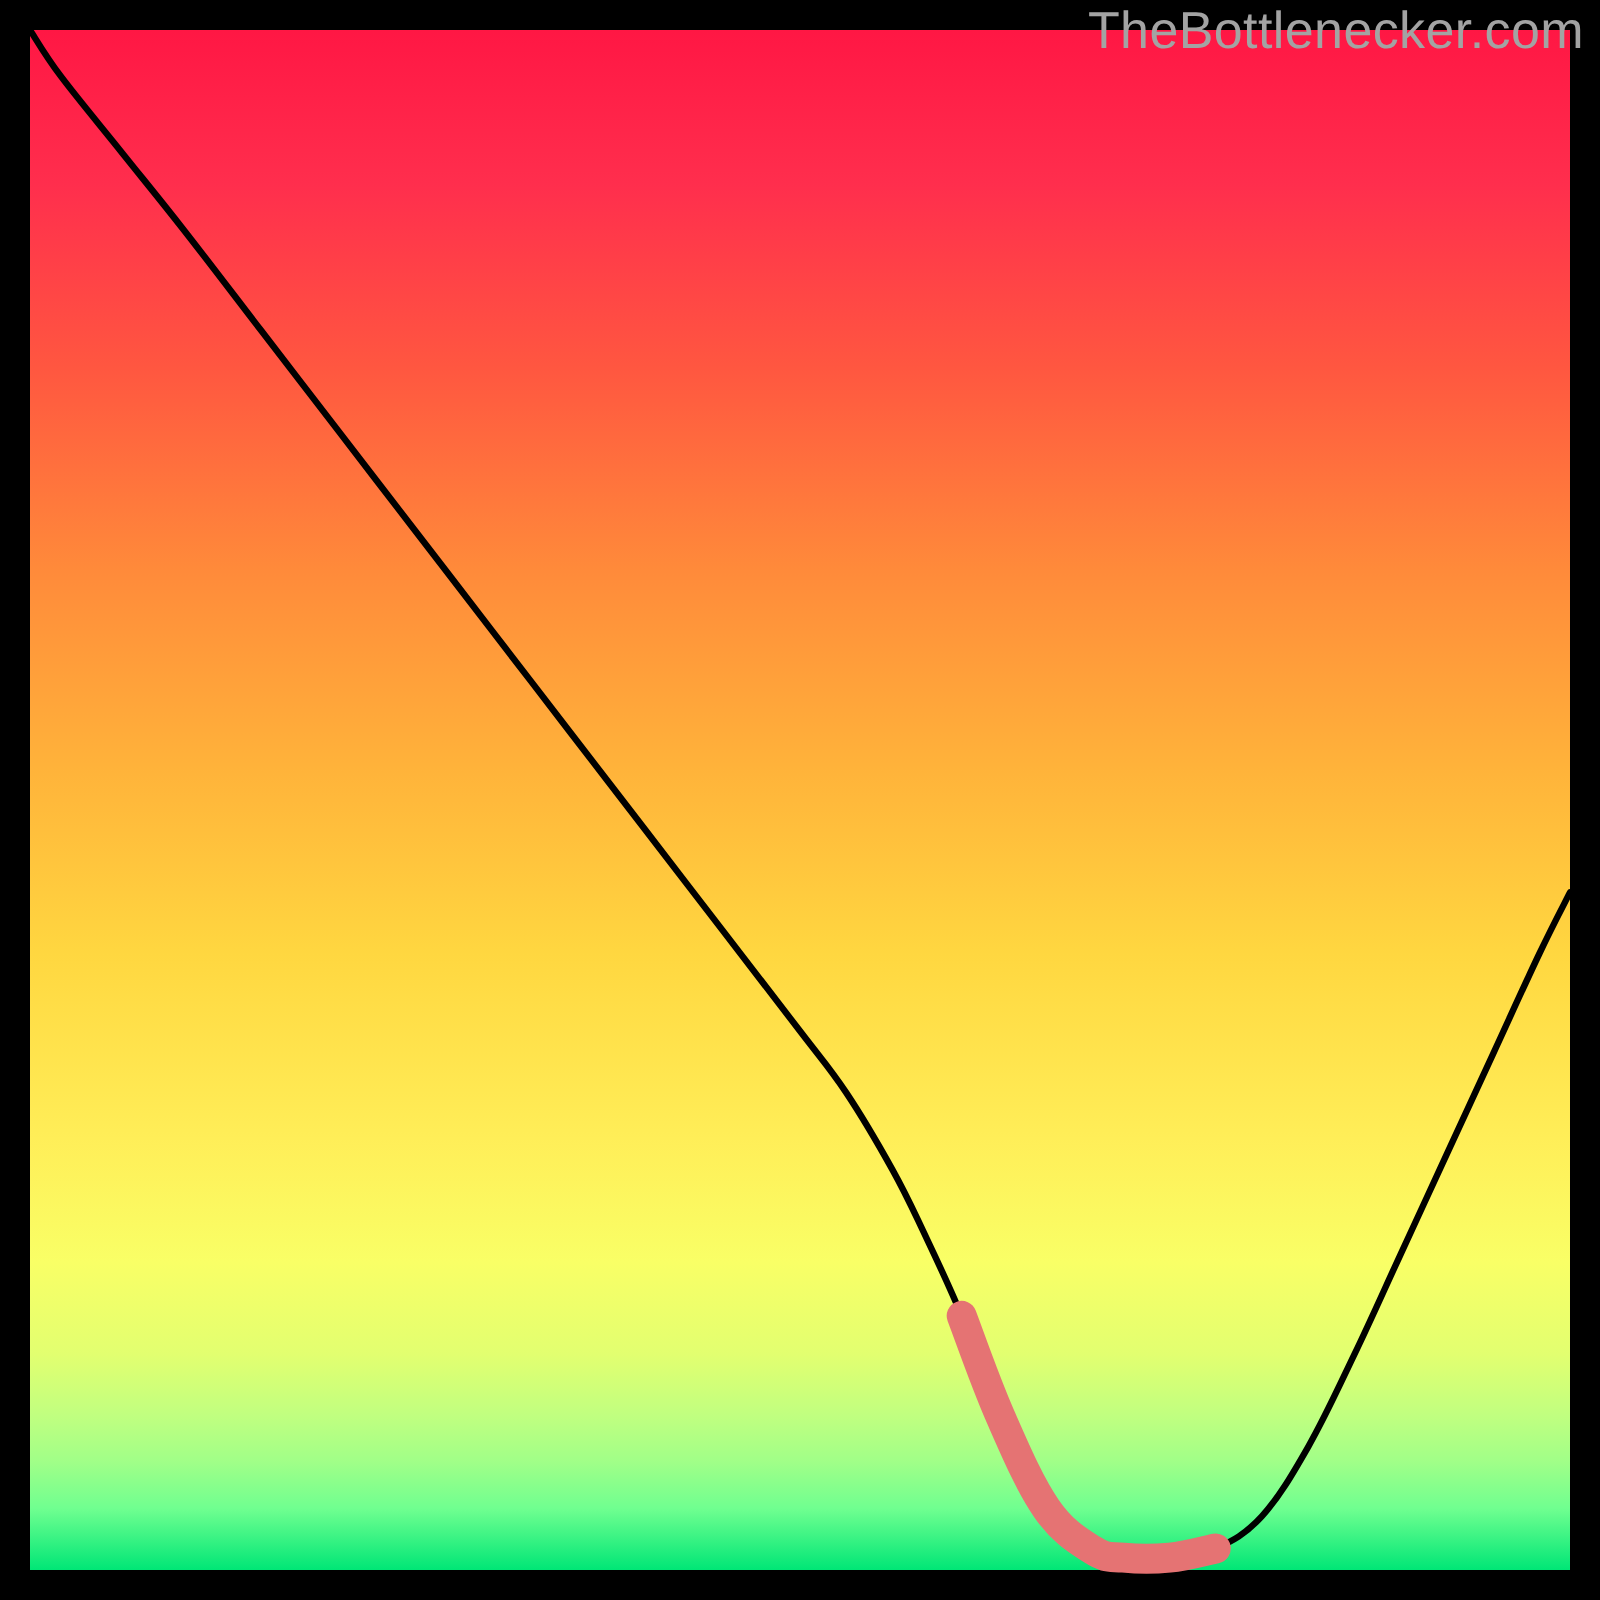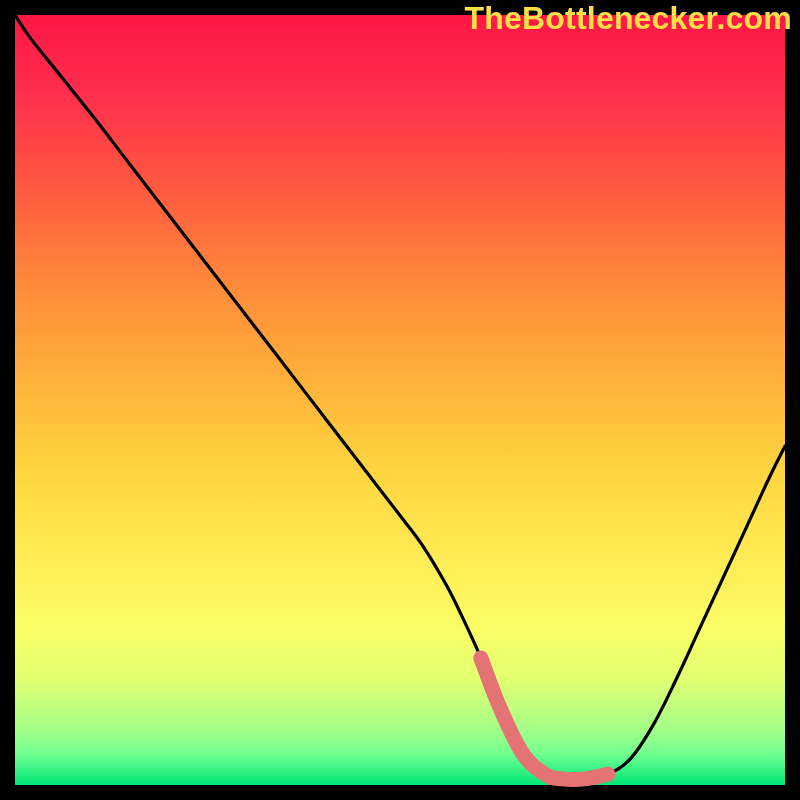--- a/index.html
+++ b/index.html
@@ -38,23 +38,23 @@
       #c0ff80 90%,
       #a0ff88 93%,
       #70ff90 96%,
       #00e676 100%
     );
   }
   .watermark {
     position: absolute;
     top: 0px;
     right: 8px;
-    color: #fde047;
-    font-size: 32px;
-    font-weight: 700;
+    color: #a3a3a3;
+    font-size: 26px;
+    font-weight: 400;
     letter-spacing: 0.2px;
     user-select: none;
   }
   svg.curve-layer {
     position: absolute;
     left: 15px;
     top: 15px;
     width: 770px;
     height: 770px;
     overflow: visible;

